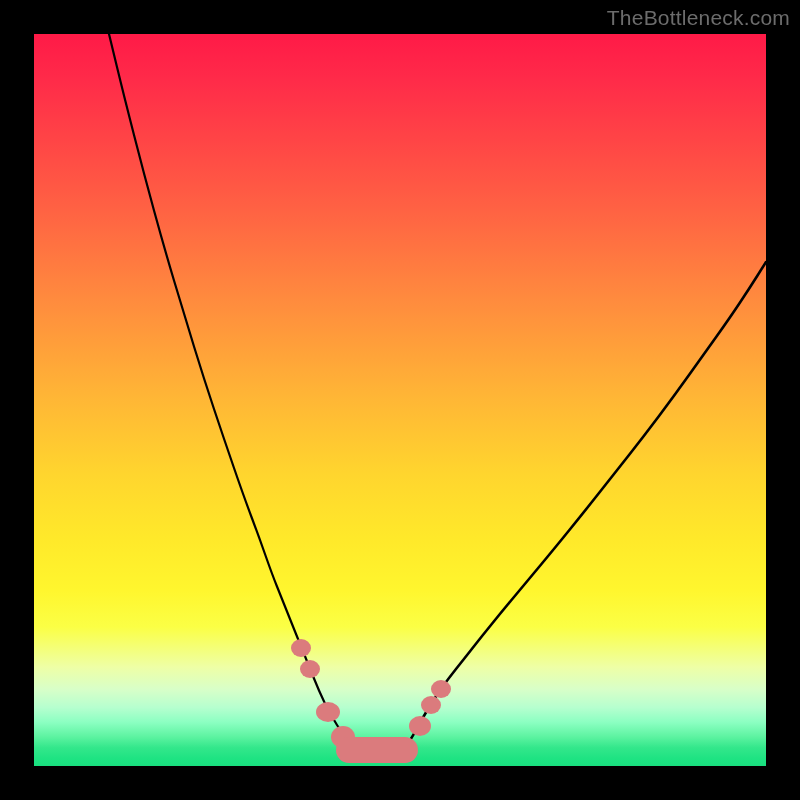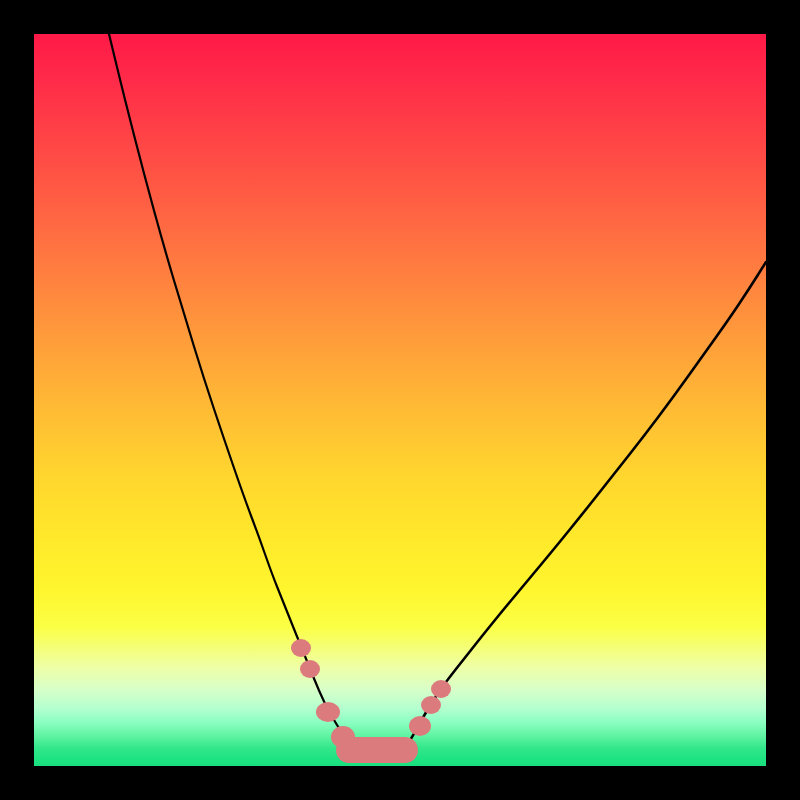--- a/index.html
+++ b/index.html
@@ -99,13 +99,14 @@
           <ellipse cx="294" cy="678" rx="12" ry="10" class="marker"></ellipse>
           <ellipse cx="309" cy="703" rx="12" ry="11" class="marker"></ellipse>
           <ellipse cx="397" cy="671" rx="10" ry="9" class="marker"></ellipse>
           <ellipse cx="407" cy="655" rx="10" ry="9" class="marker"></ellipse>
           <ellipse cx="386" cy="692" rx="11" ry="10" class="marker"></ellipse>
           <rect x="302" y="703" width="82" height="26" rx="13" ry="13" class="marker-wide"></rect>
         </g>
     </svg>
 
   </div>
+  <div class="watermark">TheBottleneck.com</div>
 </div>
 
 </body></html>

